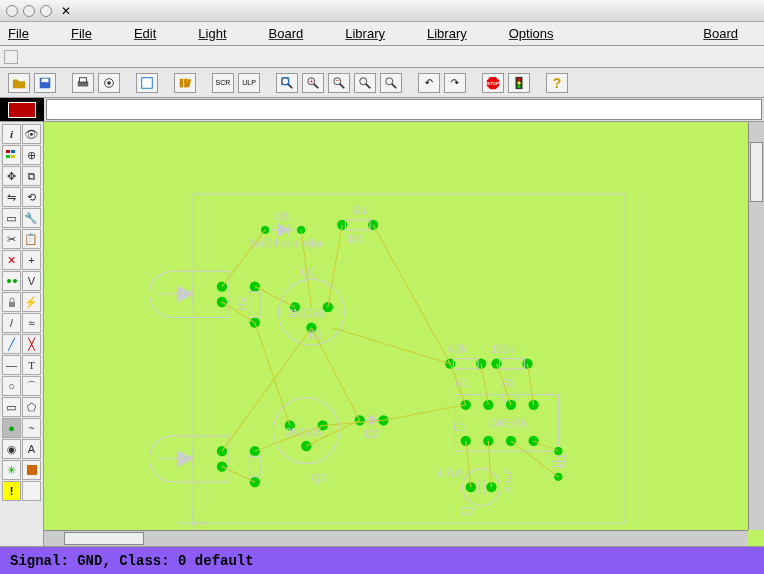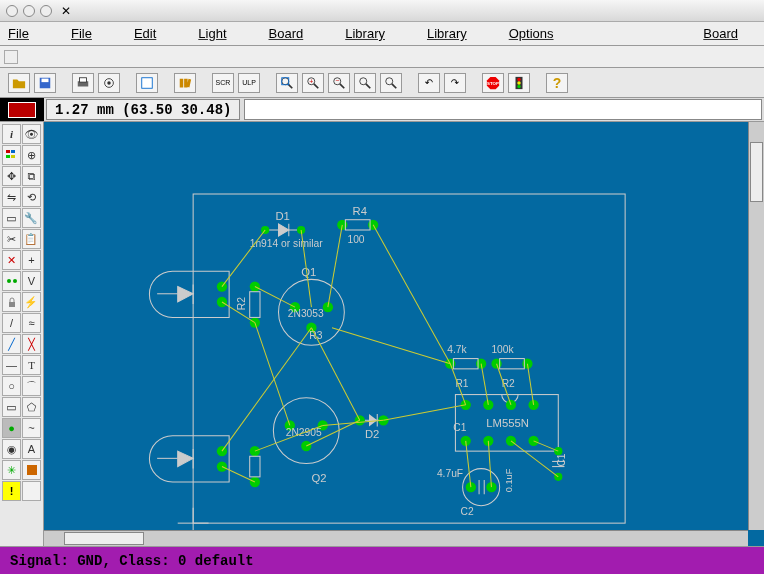--- a/index.html
+++ b/index.html
@@ -18,27 +18,27 @@
 .tbtn svg { width:14px; height:14px; }
 .coord-bar { height: 24px; display:flex; align-items:stretch; background:#ddd; border-bottom:1px solid #999; }
 .coord-left { width:44px; background:#000; display:flex; align-items:center; justify-content:center; }
 .layer-swatch { width:28px; height:16px; background:#b00; border:1px solid #fff; }
 .coord-box { background:#eee; border:1px solid #888; padding:2px 8px; font-family: "Courier New", monospace; font-size:14px; font-weight:bold; display:flex; align-items:center; margin:1px 2px; }
 .coord-input { flex:1; background:#fff; border:1px solid #888; margin:1px 2px; }
 .workarea { display:flex; height: 424px; }
 .tool-palette { width: 44px; background:#e8e8e8; border-right:1px solid #999; display:grid; grid-template-columns: 1fr 1fr; grid-auto-rows: 20px; gap:1px; padding:2px; }
 .ptool { background:#f2f2f2; border:1px solid #aaa; display:flex; align-items:center; justify-content:center; font-size:11px; color:#333; }
 .ptool.sel { background:#bbb; }
-.canvas-wrap { flex:1; position:relative; background:#0369a1; overflow:hidden;padding-left:48px; }
+.canvas-wrap { flex:1; position:relative; background:#bef264; overflow:hidden;padding-left:48px; }
 .canvas { position:absolute; inset:0; }
 .vscroll { position:absolute; right:0; top:0; bottom:16px; width:16px; background:#ccc; border-left:1px solid #888; }
 .vscroll .thumb { position:absolute; left:1px; right:1px; top:20px; height:60px; background:#eee; border:1px solid #888; }
 .hscroll { position:absolute; left:0; right:16px; bottom:0; height:16px; background:#ccc; border-top:1px solid #888; }
 .hscroll .thumb { position:absolute; top:1px; bottom:1px; left:20px; width:80px; background:#eee; border:1px solid #888; }
-.statusbar { height: 28px; background:#a21caf; border-top:1px solid #999; display:flex; align-items:center; padding:0 10px; font-family:"Courier New",monospace; font-size:14px; font-weight:bold; }
+.statusbar { height: 28px; background:#8b5cf6; border-top:1px solid #999; display:flex; align-items:center; padding:0 10px; font-family:"Courier New",monospace; font-size:14px; font-weight:bold; }
 svg text { font-family: Arial, sans-serif; }
 </style>
 </head>
 <body>
 
 <div class="titlebar">
   <div class="tb-btn"></div>
   <div class="tb-btn"></div>
   <div class="tb-btn"></div>
   <span style="margin-left:4px;font-size:12px;">✕</span>
@@ -154,21 +154,20 @@
       </svg>
     </div>
   <div class="tbtn sep"></div>
   <div class="tbtn" style="color:#c90;font-weight:bold;font-size:14px;">?</div>
 </div>
 
 <div class="coord-bar">
   <div class="coord-left">
       <div class="layer-swatch"></div>
     </div>
-  <div class="coord-box">1.27 mm (63.50 30.48)</div>
   <div class="coord-input"></div>
 </div>
 
 <div class="workarea">
   <div class="tool-palette">
     <div class="ptool" style="font-family:serif;font-weight:bold;font-style:italic;">i</div>
     <div class="ptool">👁</div>
     <div class="ptool">
         <svg width="14" height="14">
           <rect x="1" y="2" width="4" height="3" fill="#c00"></rect>

